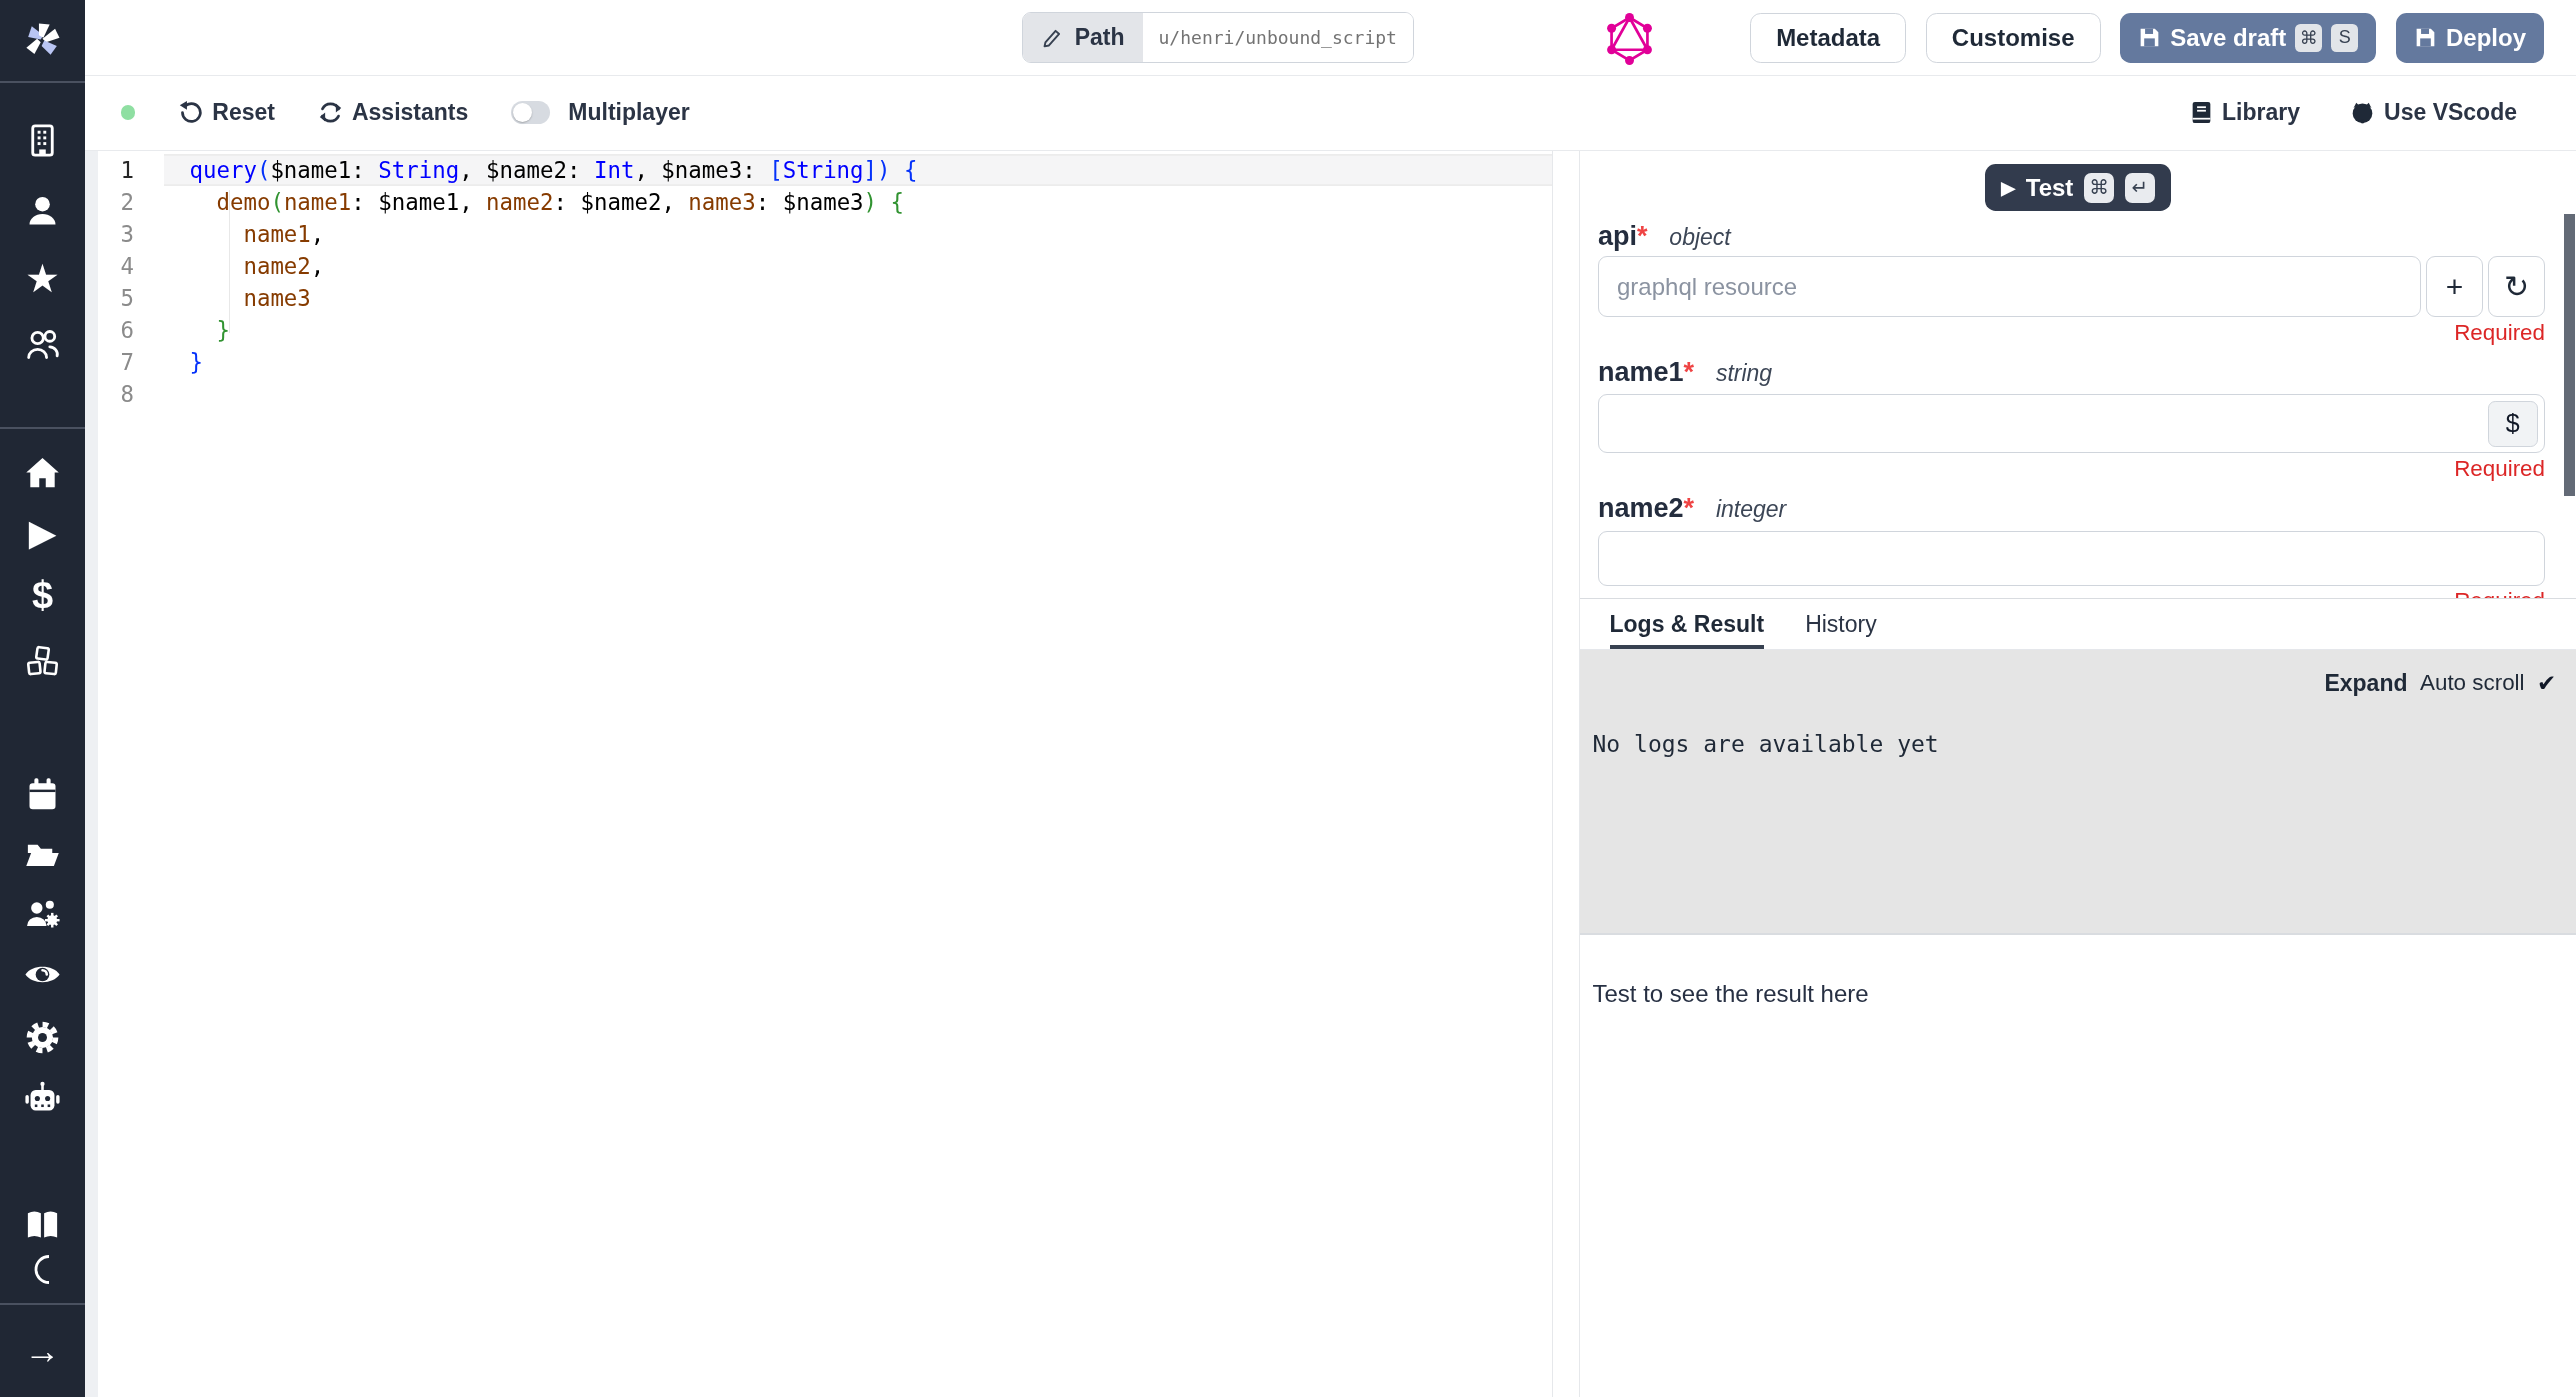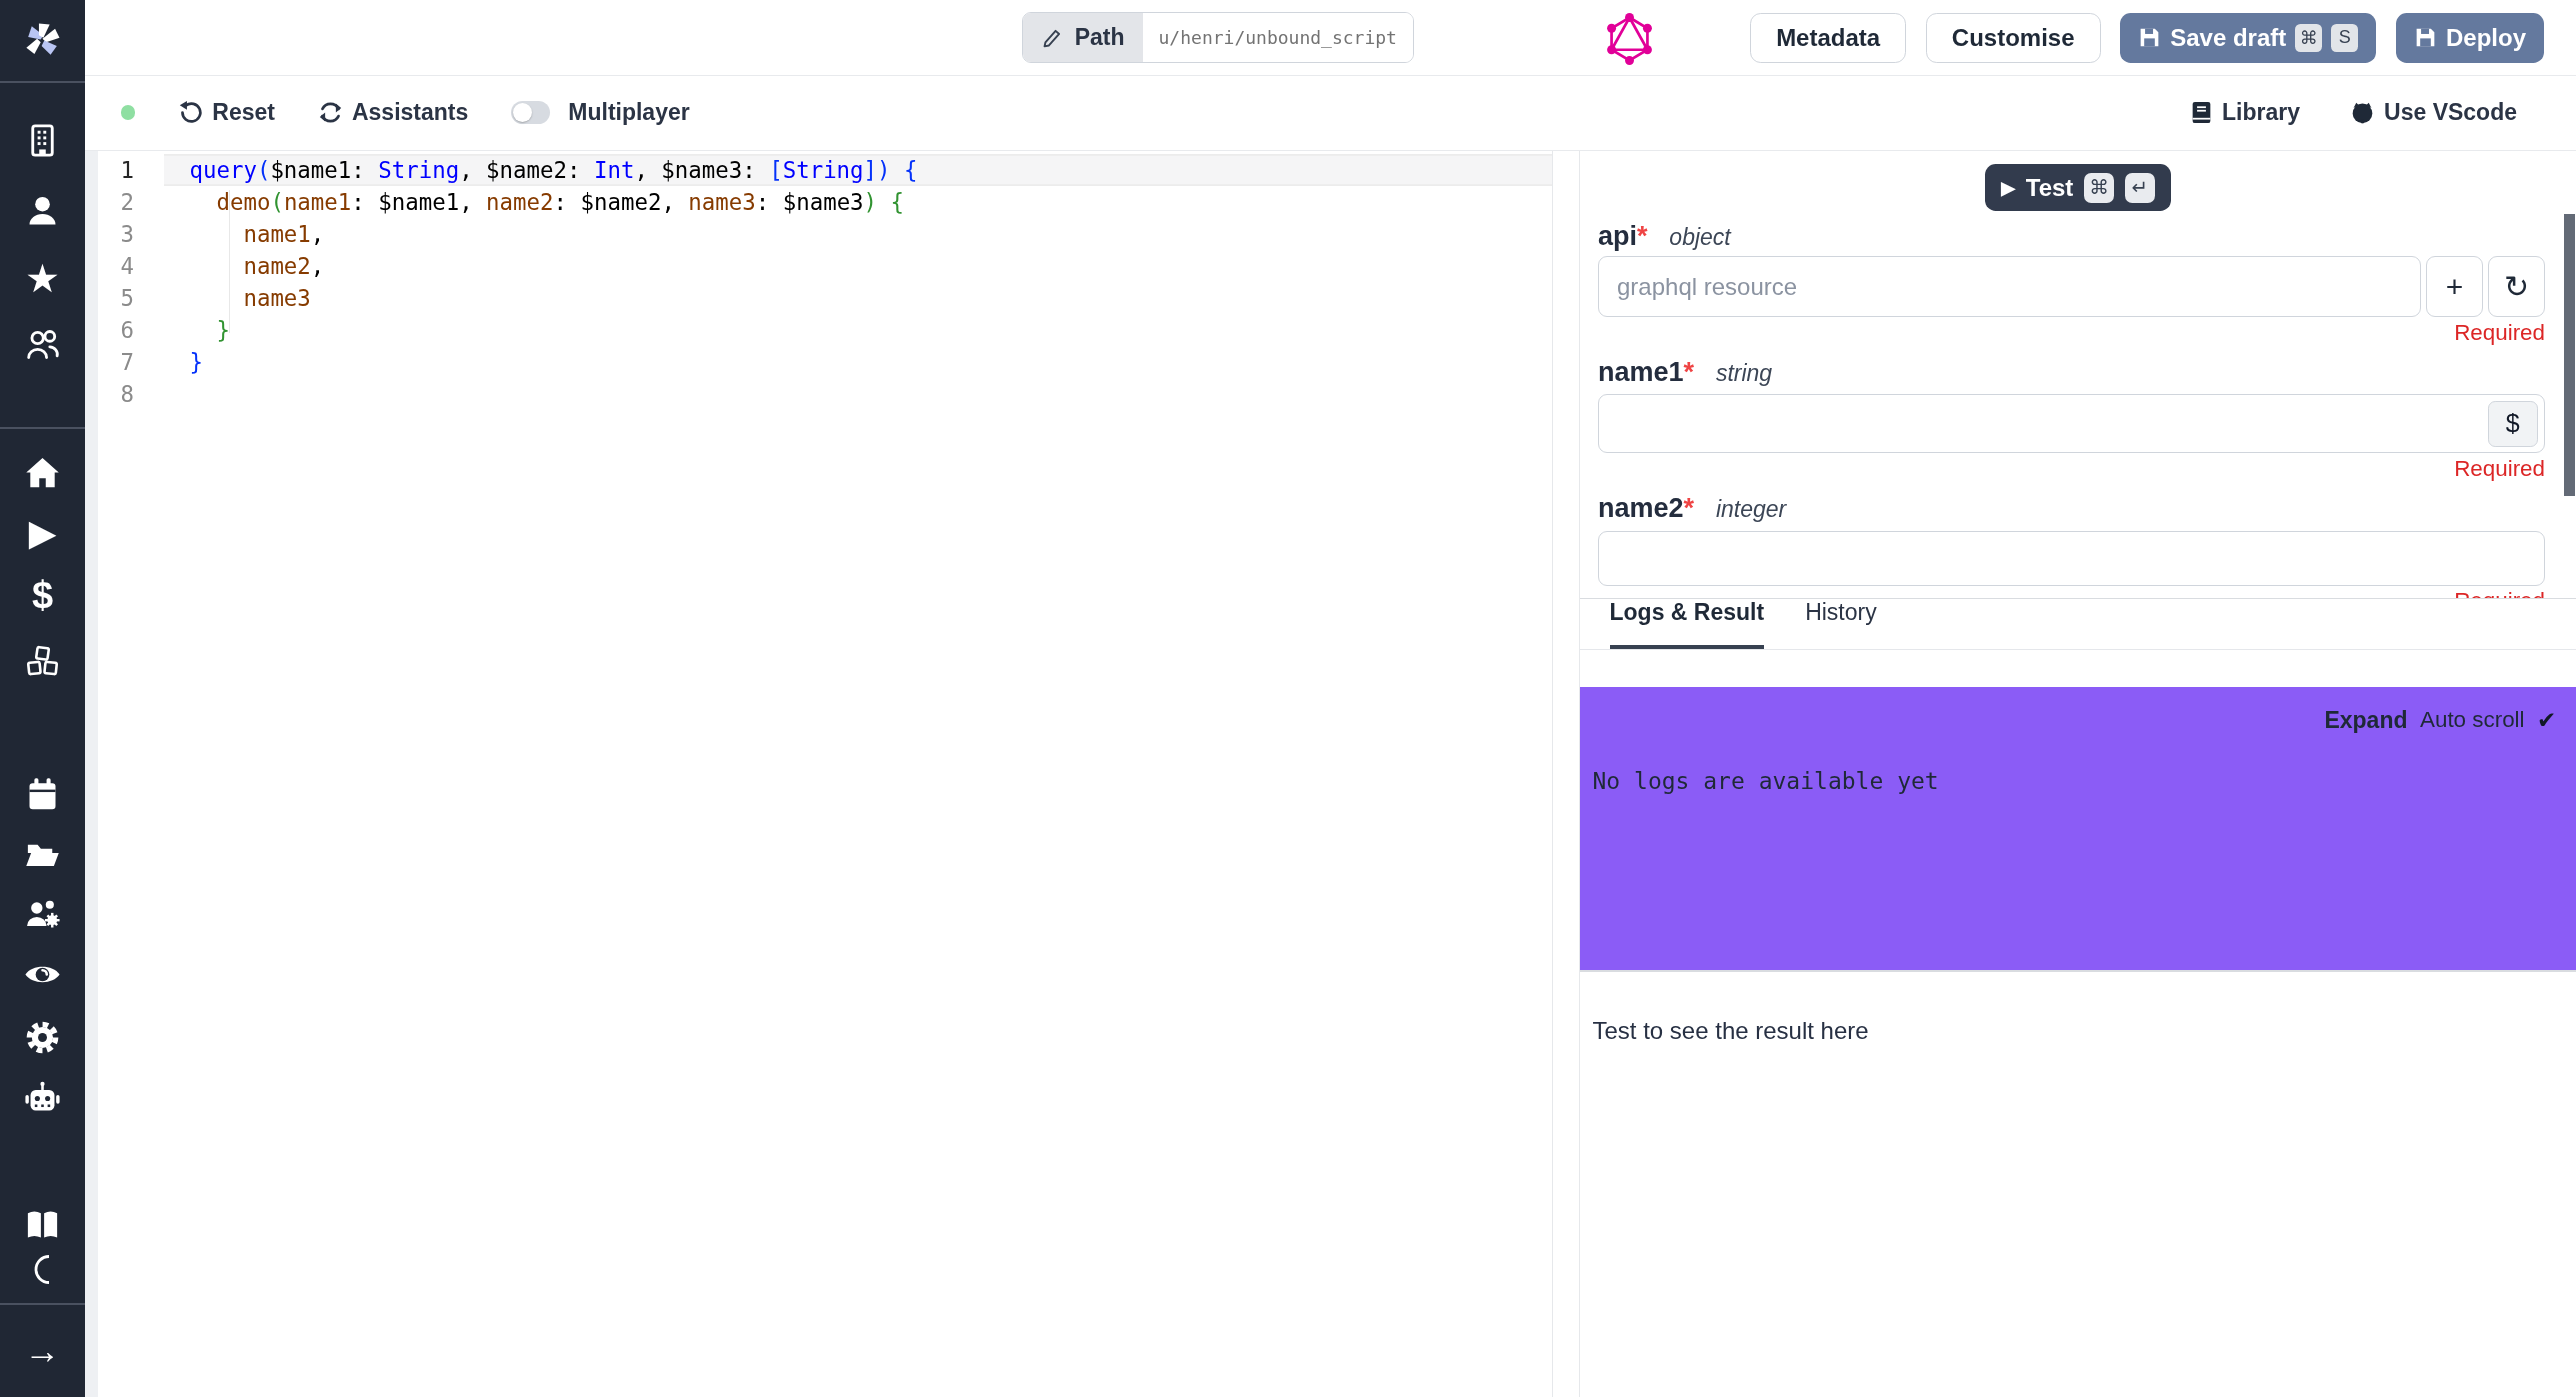--- a/index.html
+++ b/index.html
@@ -66,25 +66,25 @@
   .api-input-wrap { flex:1; height:61px; }
   .sq-btn { width:57px; height:61px; flex:none; background:#fff; border:1.8px solid #d0d5dc; border-radius:9px; display:flex; align-items:center; justify-content:center;
      font-size:30px; color:#1f2937; cursor:pointer; }
   .required { text-align:right; font-size:22.4px; color:#dc2626; height:23px; line-height:23px; margin-bottom:14.3px; }
   .input-wrap { position:relative; height:59px; margin:7.2px 0 3.6px; }
   .dollar-btn { position:absolute; right:7.2px; top:6.3px; bottom:6.3px; width:50px; background:#f1f3f5; border:1.8px solid #d0d5dc; border-radius:7.2px;
      display:flex; align-items:center; justify-content:center; font-size:25px; color:#111827; cursor:pointer; }
   .name2-wrap { height:55px; margin:7.2px 0 3.6px; }
 
   .tabsbar { flex:none; height:52px; border-top:1.8px solid #d9dce0; border-bottom:1.8px solid #e5e7eb; display:flex; align-items:stretch; padding-left:29.5px; gap:41px; background:#fff; }
-  .tab { display:flex; font-size:23px; font-weight:700; color:#1f2937; cursor:pointer; position:relative; }
+  .tab { display:flex; align-items:center; font-size:23px; font-weight:700; color:#1f2937; cursor:pointer; position:relative; }
   .tab.active::after { content:""; position:absolute; left:0; right:0; bottom:0; height:3.6px; background:#374151; }
   .tab.inactive { font-weight:400; color:#2b3445; }
 
-  .logs { flex:none; height:283px; background:#8b5cf6; position:relative;margin-top:37px; }
+  .logs { flex:none; height:283px; background:#e5e5e5; position:relative; }
   .logs-controls { position:absolute; right:19.7px; top:19.7px; display:flex; align-items:center; gap:12.5px; }
   .expand-lbl { font-size:23px; font-weight:700; color:#1f2937; cursor:pointer; }
   .autoscroll-lbl { font-size:22.4px; color:#1f2937;text-align:right; }
   .check { font-size:23px; color:#111827; cursor:pointer; }
   .no-logs { position:absolute; left:12.5px; top:81px; font-family:"DejaVu Sans Mono",monospace; font-size:23px; color:#1f2937; }
   .result-divider { flex:none; height:1.8px; background:#d9dce0; }
   .result { flex:1; background:#fff; padding:23px 12.5px; font-size:24px; font-weight:500; color:#273043;margin-top:22px; }
   .panel-scrollbar { position:absolute; right:0.9px; top:63px; width:11.6px; height:282px; background:rgba(72,80,94,.85); }
 
   svg { display:block; }

